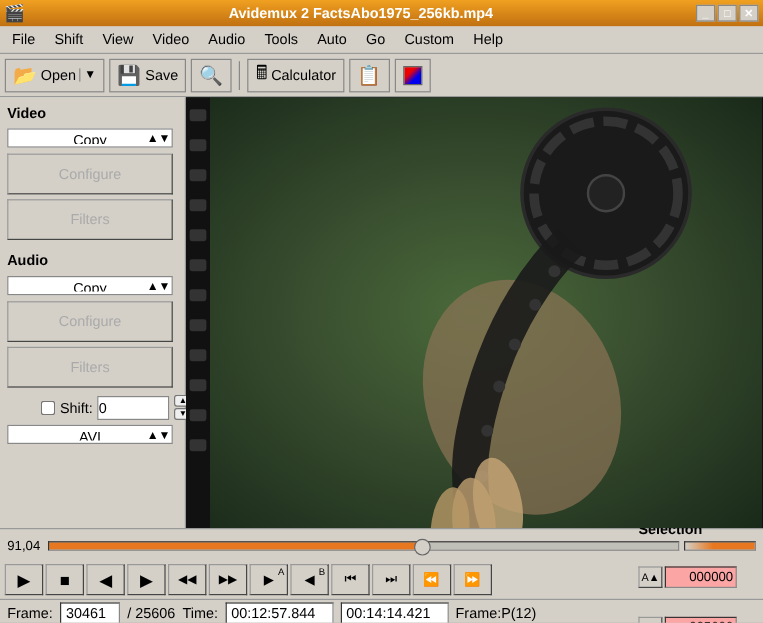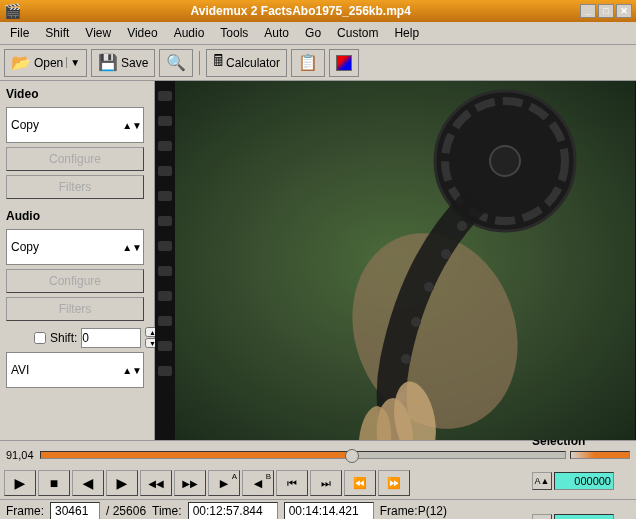--- a/index.html
+++ b/index.html
@@ -87,37 +87,38 @@
       font-size: 12px;
       margin-bottom: 2px;
     }
     .select-wrapper {
       position: relative;
       display: inline-block;
       width: 138px;
     }
     .select-wrapper select {
       width: 138px;
-      height: 36px;
+      height: 16px;
       font-size: 12px;
       background: white;
       border: 1px solid #888;
       appearance: none;
       padding: 2px 4px;
+      text-align: center;
     }
     .select-arrow {
       position: absolute;
       right: 2px; top: 50%;
       transform: translateY(-50%);
       pointer-events: none;
       font-size: 10px;
     }
     .panel-btn {
       width: 138px;
-      height: 24px;
+      height: 34px;
       background: #d4d0c8;
       border: 1px outset #999;
       font-size: 12px;
       cursor: pointer;
       color: #666;
     }
     .panel-btn:disabled { color: #aaa; }
     .shift-row {
       display: flex; align-items: center; gap: 4px; margin-top: 2px; margin-left: 28px;
     }
@@ -209,21 +210,21 @@
     .sel-btn {
       width: 20px; height: 18px;
       background: #d4d0c8;
       border: 1px outset #999;
       font-size: 10px;
       cursor: pointer;
       display: flex; align-items: center; justify-content: center;
     }
     .sel-value {
       width: 60px; height: 18px;
-      background: #5eead4; border: 1px inset #888;
+      background: #fca5a5; border: 1px inset #888;
       font-size: 11px; text-align: right;
       padding-right: 2px;
       display: flex; align-items: center; justify-content: flex-end;
     }
     
     #status-row {
       display: flex; align-items: center;
       padding: 2px 6px;
       gap: 6px;
       height: 22px;

